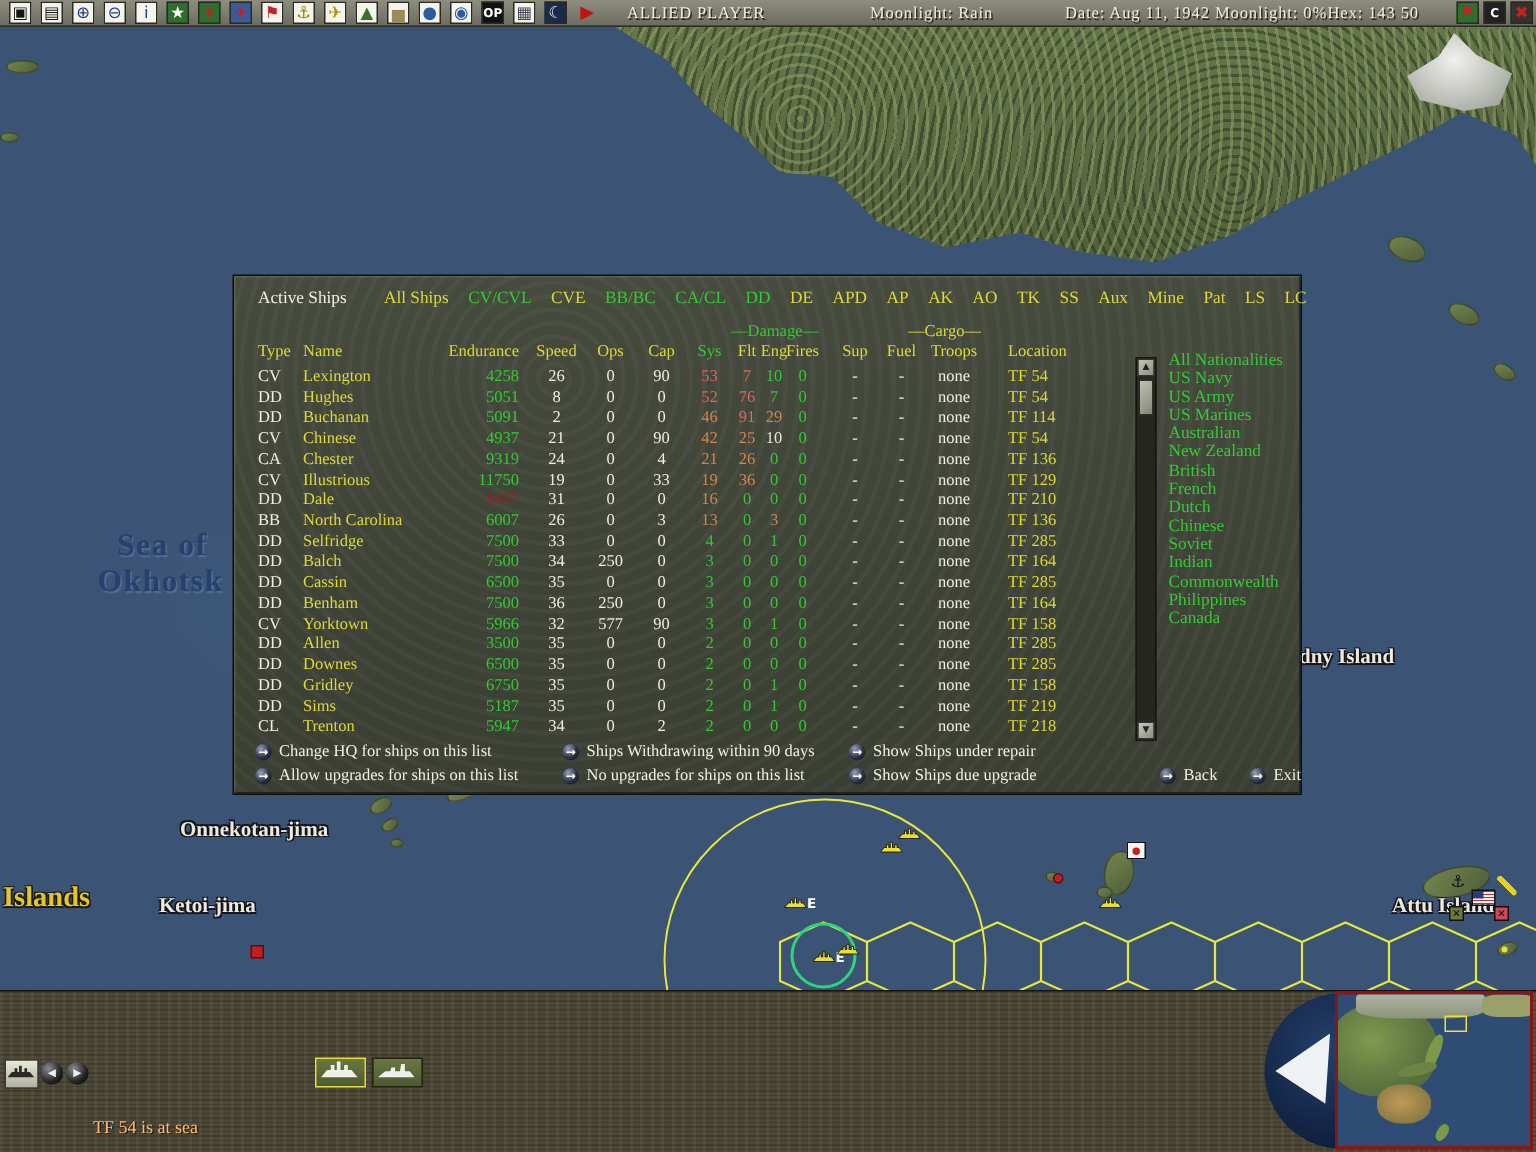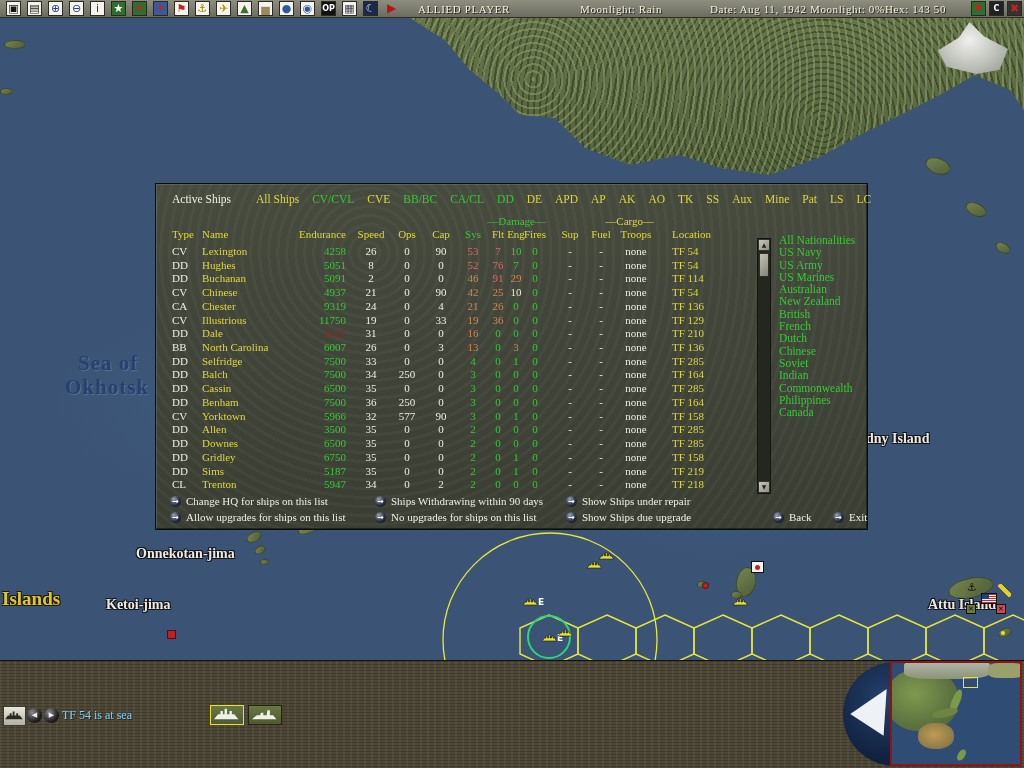--- a/index.html
+++ b/index.html
@@ -67,21 +67,21 @@
   #nat-list{position:absolute;left:623px;top:50px;font-size:11.5px;line-height:12.3px;color:#35c935;}
   .nat-item{cursor:pointer;}
   .dlg-btn{position:absolute;display:flex;align-items:center;gap:5px;font-size:11px;color:#f0f0e4;cursor:pointer;white-space:nowrap;}
   .btn-orb{width:11px;height:11px;border-radius:50%;flex:0 0 11px;background:radial-gradient(at 35% 30%,#9aa0b8,#2a2f45 55%,#0c0e18);color:#fff;font:bold 8px/11px "DejaVu Sans",sans-serif;text-align:center;}
   
   #bottombar{position:absolute;left:0;top:660px;width:1024px;height:108px;background:#4c4635;
     background-image:repeating-linear-gradient(180deg,rgba(0,0,0,.18) 0 1px,transparent 1px 3px),repeating-linear-gradient(90deg,rgba(255,255,255,.05) 0 2px,transparent 2px 7px);
     border-top:1px solid #14120c;box-sizing:border-box;z-index:20;}
   #ship-panel-btn{position:absolute;left:3px;top:706px;width:23px;height:20px;background:linear-gradient(#e8e8dc,#b0b0a2);border:1px solid #3a3a32;box-sizing:border-box;z-index:22;cursor:pointer;text-align:center;}
   .round-btn{position:absolute;width:15px;height:15px;border-radius:50%;background:radial-gradient(at 35% 30%,#8a8a92,#222 60%,#000);color:#eee;font:7px/15px "DejaVu Sans",sans-serif;text-align:center;z-index:22;cursor:pointer;}
-  #tf-status{position:absolute;left:62px;top:708px;font:12px "Liberation Serif",serif;color:#7dd3fc;text-shadow:1px 1px 0 #222;z-index:22;text-align:right;}
+  #tf-status{position:absolute;left:62px;top:744px;font:12px "Liberation Serif",serif;color:#fdba74;text-shadow:1px 1px 0 #222;z-index:22;text-align:right;}
   .ship-btn{position:absolute;top:705px;width:34px;height:20px;box-sizing:border-box;background:linear-gradient(#6a7742,#4e5a30);border:1px solid #23230f;z-index:22;cursor:pointer;text-align:center;}
   .ship-btn.sel{border-color:#e8e030;}
   #compass{position:absolute;left:843px;top:662px;width:104px;height:104px;border-radius:50%;background:radial-gradient(at 40% 35%,#24406b,#0e1c38 75%);z-index:21;}
   #compass-needle{position:absolute;left:0;top:0;width:100%;height:100%;background:#eef2f4;clip-path:polygon(7% 50%,42% 26%,39% 71%);}
   #minimap{position:absolute;left:890px;top:661px;width:132px;height:105px;background:#2f4d74;border:2px solid #8c1616;box-sizing:border-box;overflow:hidden;z-index:23;cursor:pointer;}
   .mm-land{position:absolute;border-radius:45%;}
   #mm-view{position:absolute;left:71px;top:14px;width:15px;height:11px;border:1px solid #f0e030;box-sizing:border-box;}
 </style>
 </head>
 <body>
@@ -138,21 +138,21 @@
         <div class="isle" style="left: 925px; top: 140px; width: 26px; height: 16px; transform: rotate(20deg);"></div>
         <div class="isle" style="left: 965px; top: 185px; width: 22px; height: 13px; transform: rotate(25deg);"></div>
         <div class="isle" style="left: 995px; top: 225px; width: 16px; height: 10px; transform: rotate(30deg);"></div>
         <div class="isle" style="left: 4px; top: 22px; width: 22px; height: 9px; transform: rotate(0deg);"></div>
         <div class="isle" style="left: 0px; top: 70px; width: 13px; height: 7px; transform: rotate(0deg);"></div>
       </div>
     <div id="map-labels">
         <div class="lbl sea" style="left: 78px; top: 333px;">Sea of</div>
         <div class="lbl sea" style="left: 65px; top: 357px;">Okhotsk</div>
         <div class="lbl isl" style="left: 2px; top: 570px;">Islands</div>
-        <div class="lbl place" style="left: 136px; top: 528px;">Onnekotan-jima</div>
+        <div class="lbl place" style="left: 120px; top: 528px;">Onnekotan-jima</div>
         <div class="lbl place" style="left: 106px; top: 579px;">Ketoi-jima</div>
         <div class="lbl place" style="left: 928px; top: 579px; text-align: center;">Attu Island</div>
         <div class="lbl place" style="left: 866px; top: 413px;">dny Island</div>
       </div>
     <div id="map-svg-holder">
         <svg width="1024" height="642" viewBox="0 0 1024 642" style="position: absolute; left: 0px; top: 0px;">
           <circle cx="550" cy="622" r="107" fill="none" stroke="#e8e838" stroke-width="1.3"></circle>
           <polygon points="549,597 578,610 578,636 549,649 520,636 520,610" fill="none" stroke="#e8e838" stroke-width="1.4"></polygon>
           <polygon points="607,597 636,610 636,636 607,649 578,636 578,610" fill="none" stroke="#e8e838" stroke-width="1.4"></polygon>
           <polygon points="665,597 694,610 694,636 665,649 636,636 636,610" fill="none" stroke="#e8e838" stroke-width="1.4"></polygon>

